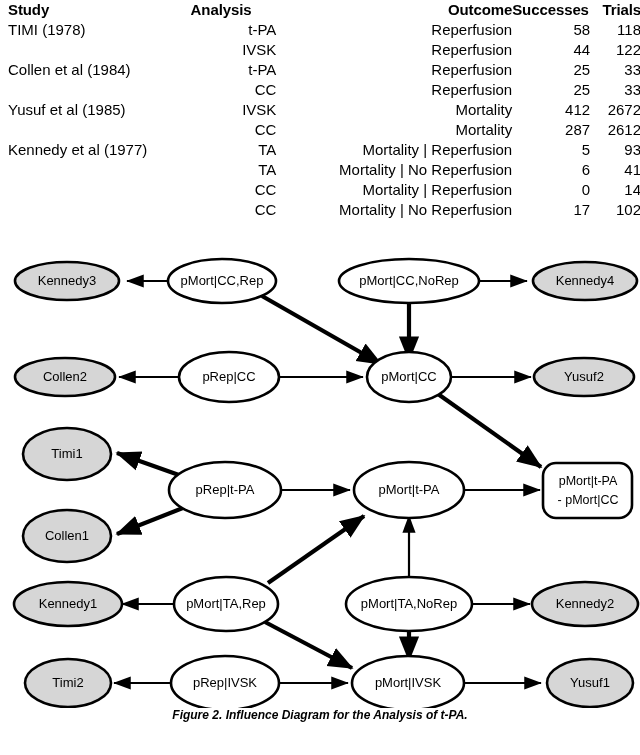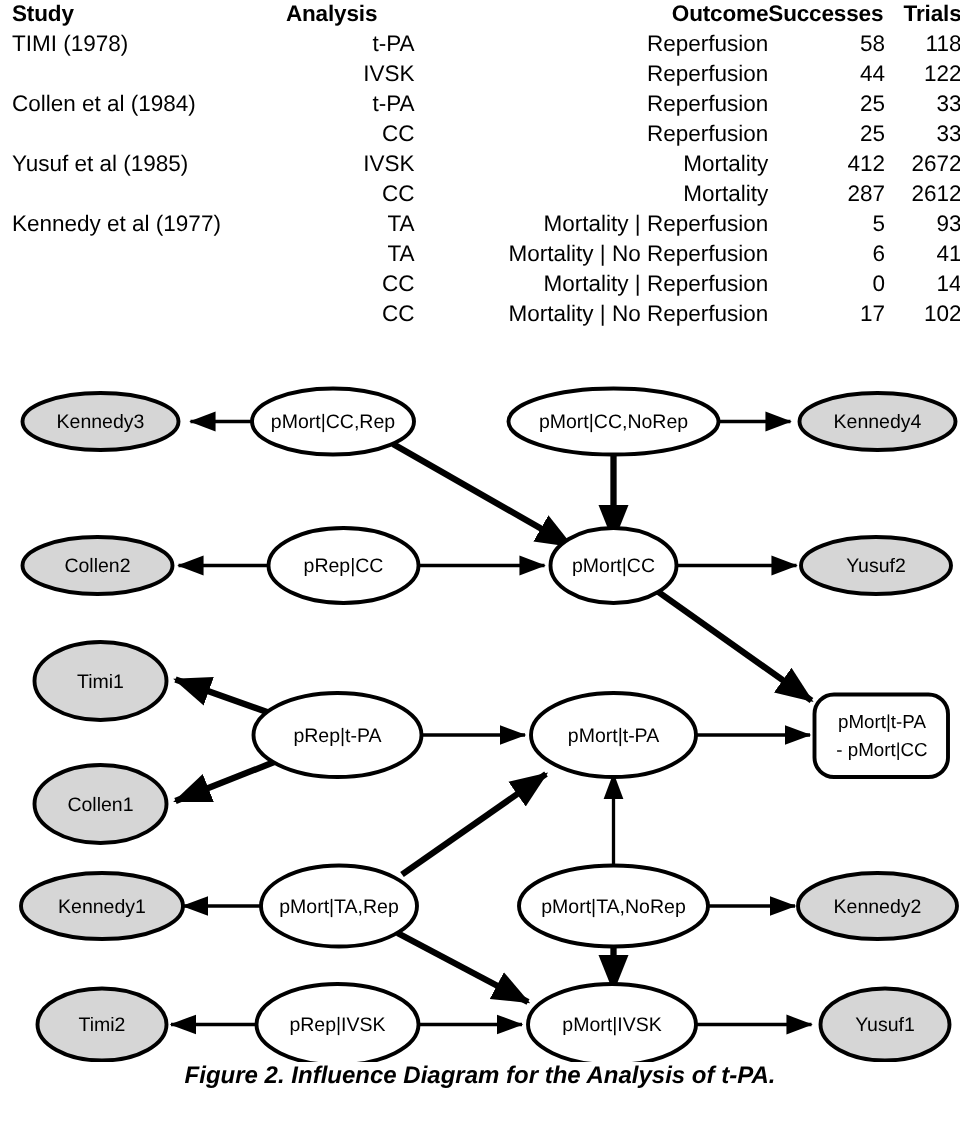--- a/index.html
+++ b/index.html
@@ -98,21 +98,21 @@
   
   #caption {
     position: absolute;
     left: 0;
     top: 706px;
     width: 640px;
     text-align: center;
     font-family: "Liberation Sans", sans-serif;
     font-style: italic;
     font-weight: bold;
-    font-size: 16px;
+    font-size: 12px;
     line-height: 1.55;
   }
   #caption .cap-line { display: block; }
 </style>
 </head>
 <body>
 
 <div id="data-table">
   <table class="study-table">
     <thead>

